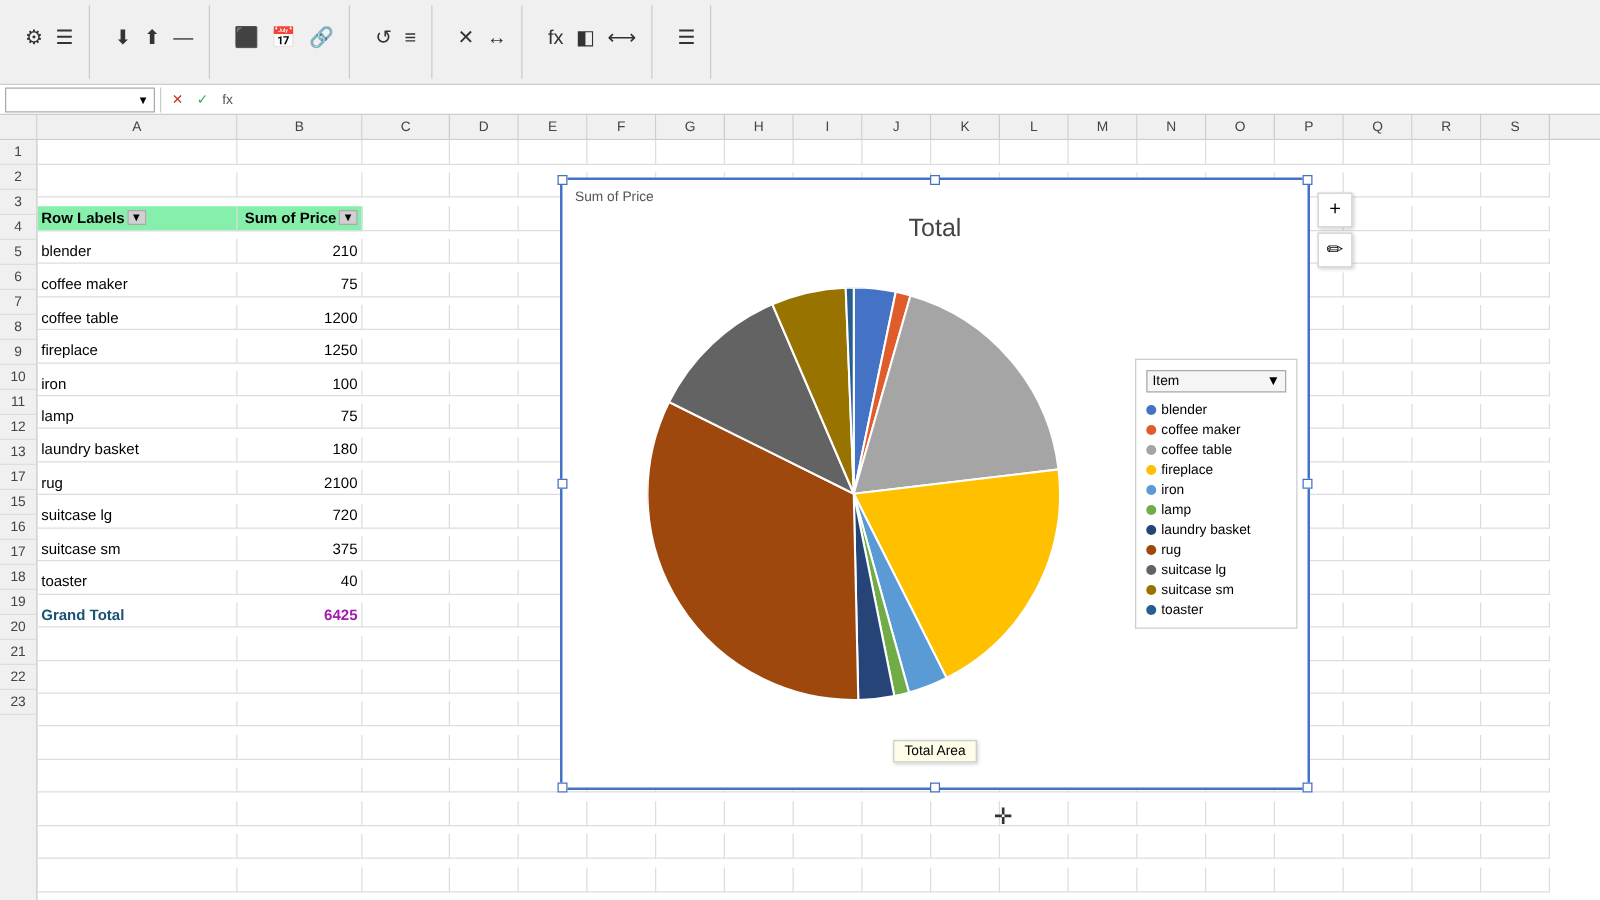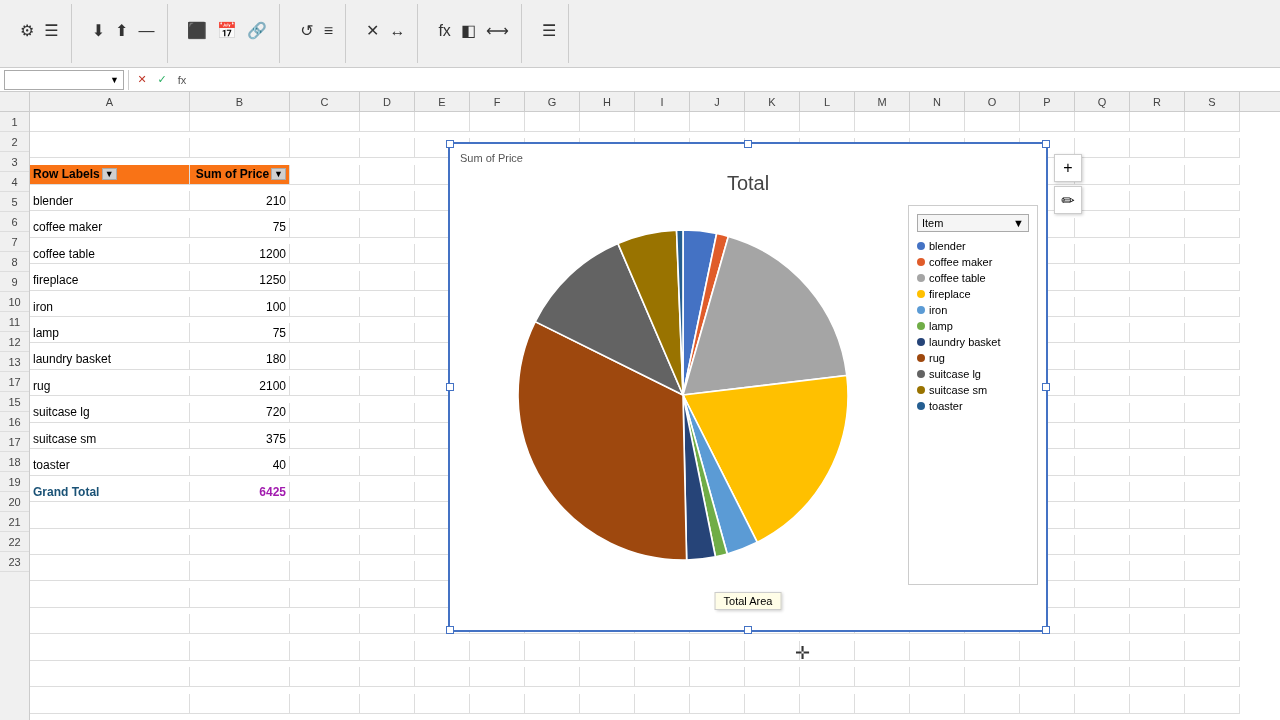--- a/index.html
+++ b/index.html
@@ -26,32 +26,32 @@
     .row-num-cell { width: 30px; border-right: 1px solid #ccc; background: #f0f0f0; flex-shrink: 0; }
     .col-header { border-right: 1px solid #ccc; text-align: center; font-size: 11px; color: #444; display: flex; align-items: center; justify-content: center; background: #f0f0f0; flex-shrink: 0; }
 
     
     .spreadsheet-wrapper { display: flex; height: calc(720px - 68px - 24px - 20px); overflow: hidden; }
     .row-numbers { width: 30px; border-right: 1px solid #ccc; background: #f0f0f0; flex-shrink: 0; }
     .row-num { height: 20px; border-bottom: 1px solid #ddd; text-align: center; line-height: 20px; font-size: 11px; color: #444; }
     .spreadsheet { flex: 1; overflow: hidden; position: relative; }
     .cell { height: 20px; border-right: 1px solid #ddd; border-bottom: 1px solid #ddd; padding: 0 3px; font-size: 12px; display: flex; align-items: center; overflow: hidden; white-space: nowrap; cursor: cell; }
     .cell-number { justify-content: flex-end; }
-    .cell-header { font-weight: bold; background: #f97316; }
+    .cell-header { font-weight: bold; background: #86efac; }
     .cell-grand-total { font-weight: bold; color: #1a5276; text-align: right; }
     .cell-grand-total-val { font-weight: bold; color: #a21caf; }
     .filter-btn { font-size: 9px; background: #d0d0d0; border: 1px solid #aaa; cursor: pointer; padding: 0 2px; margin-left: 2px; height: 12px; line-height: 10px; }
 
     
     .chart-container { position: absolute; left: 418px; top: 0; width: 600px; height: 490px; border: 2px solid #4472c4; background: #fff; z-index: 10; }
     .chart-selection-handle { width: 8px; height: 8px; background: #fff; border: 1px solid #4472c4; position: absolute; }
     .chart-inner { width: 100%; height: 100%; position: relative; padding: 8px; }
     .chart-title-bar { font-size: 11px; color: #555; position: absolute; top: 8px; left: 10px; }
     .chart-title { text-align: center; font-size: 20px; color: #444; margin-top: 20px; }
-    .chart-body { display: flex; height: 380px; margin-top: 10px; }
+    .chart-body { display: flex; align-items: center; height: 380px; margin-top: 10px; }
     .pie-area { flex: 1; display: flex; justify-content: center; align-items: center; }
     .legend-area { width: 130px; display: flex; flex-direction: column; gap: 4px; padding: 8px; border: 1px solid #ccc; background: #fff; }
     .legend-item { display: flex; align-items: center; gap: 4px; font-size: 11px; }
     .legend-dot { width: 8px; height: 8px; border-radius: 50%; flex-shrink: 0; }
     .legend-dropdown { display: flex; align-items: center; justify-content: space-between; border: 1px solid #aaa; padding: 2px 4px; font-size: 11px; cursor: pointer; margin-bottom: 4px; background: #f5f5f5; }
     .plot-area-tooltip { position: absolute; bottom: 20px; left: 50%; transform: translateX(-50%); background: #fffde7; border: 1px solid #ccc; padding: 2px 8px; font-size: 11px; box-shadow: 1px 1px 3px rgba(0,0,0,0.2); }
     .chart-actions { position: absolute; right: -36px; top: 10px; display: flex; flex-direction: column; gap: 4px; }
     .chart-action-btn { width: 28px; height: 28px; background: #fff; border: 1px solid #ccc; display: flex; align-items: center; justify-content: center; cursor: pointer; font-size: 16px; box-shadow: 1px 1px 3px rgba(0,0,0,0.2); }
     .cursor-move { position: absolute; right: 185px; bottom: 70px; font-size: 20px; color: #333; }
   </style>

